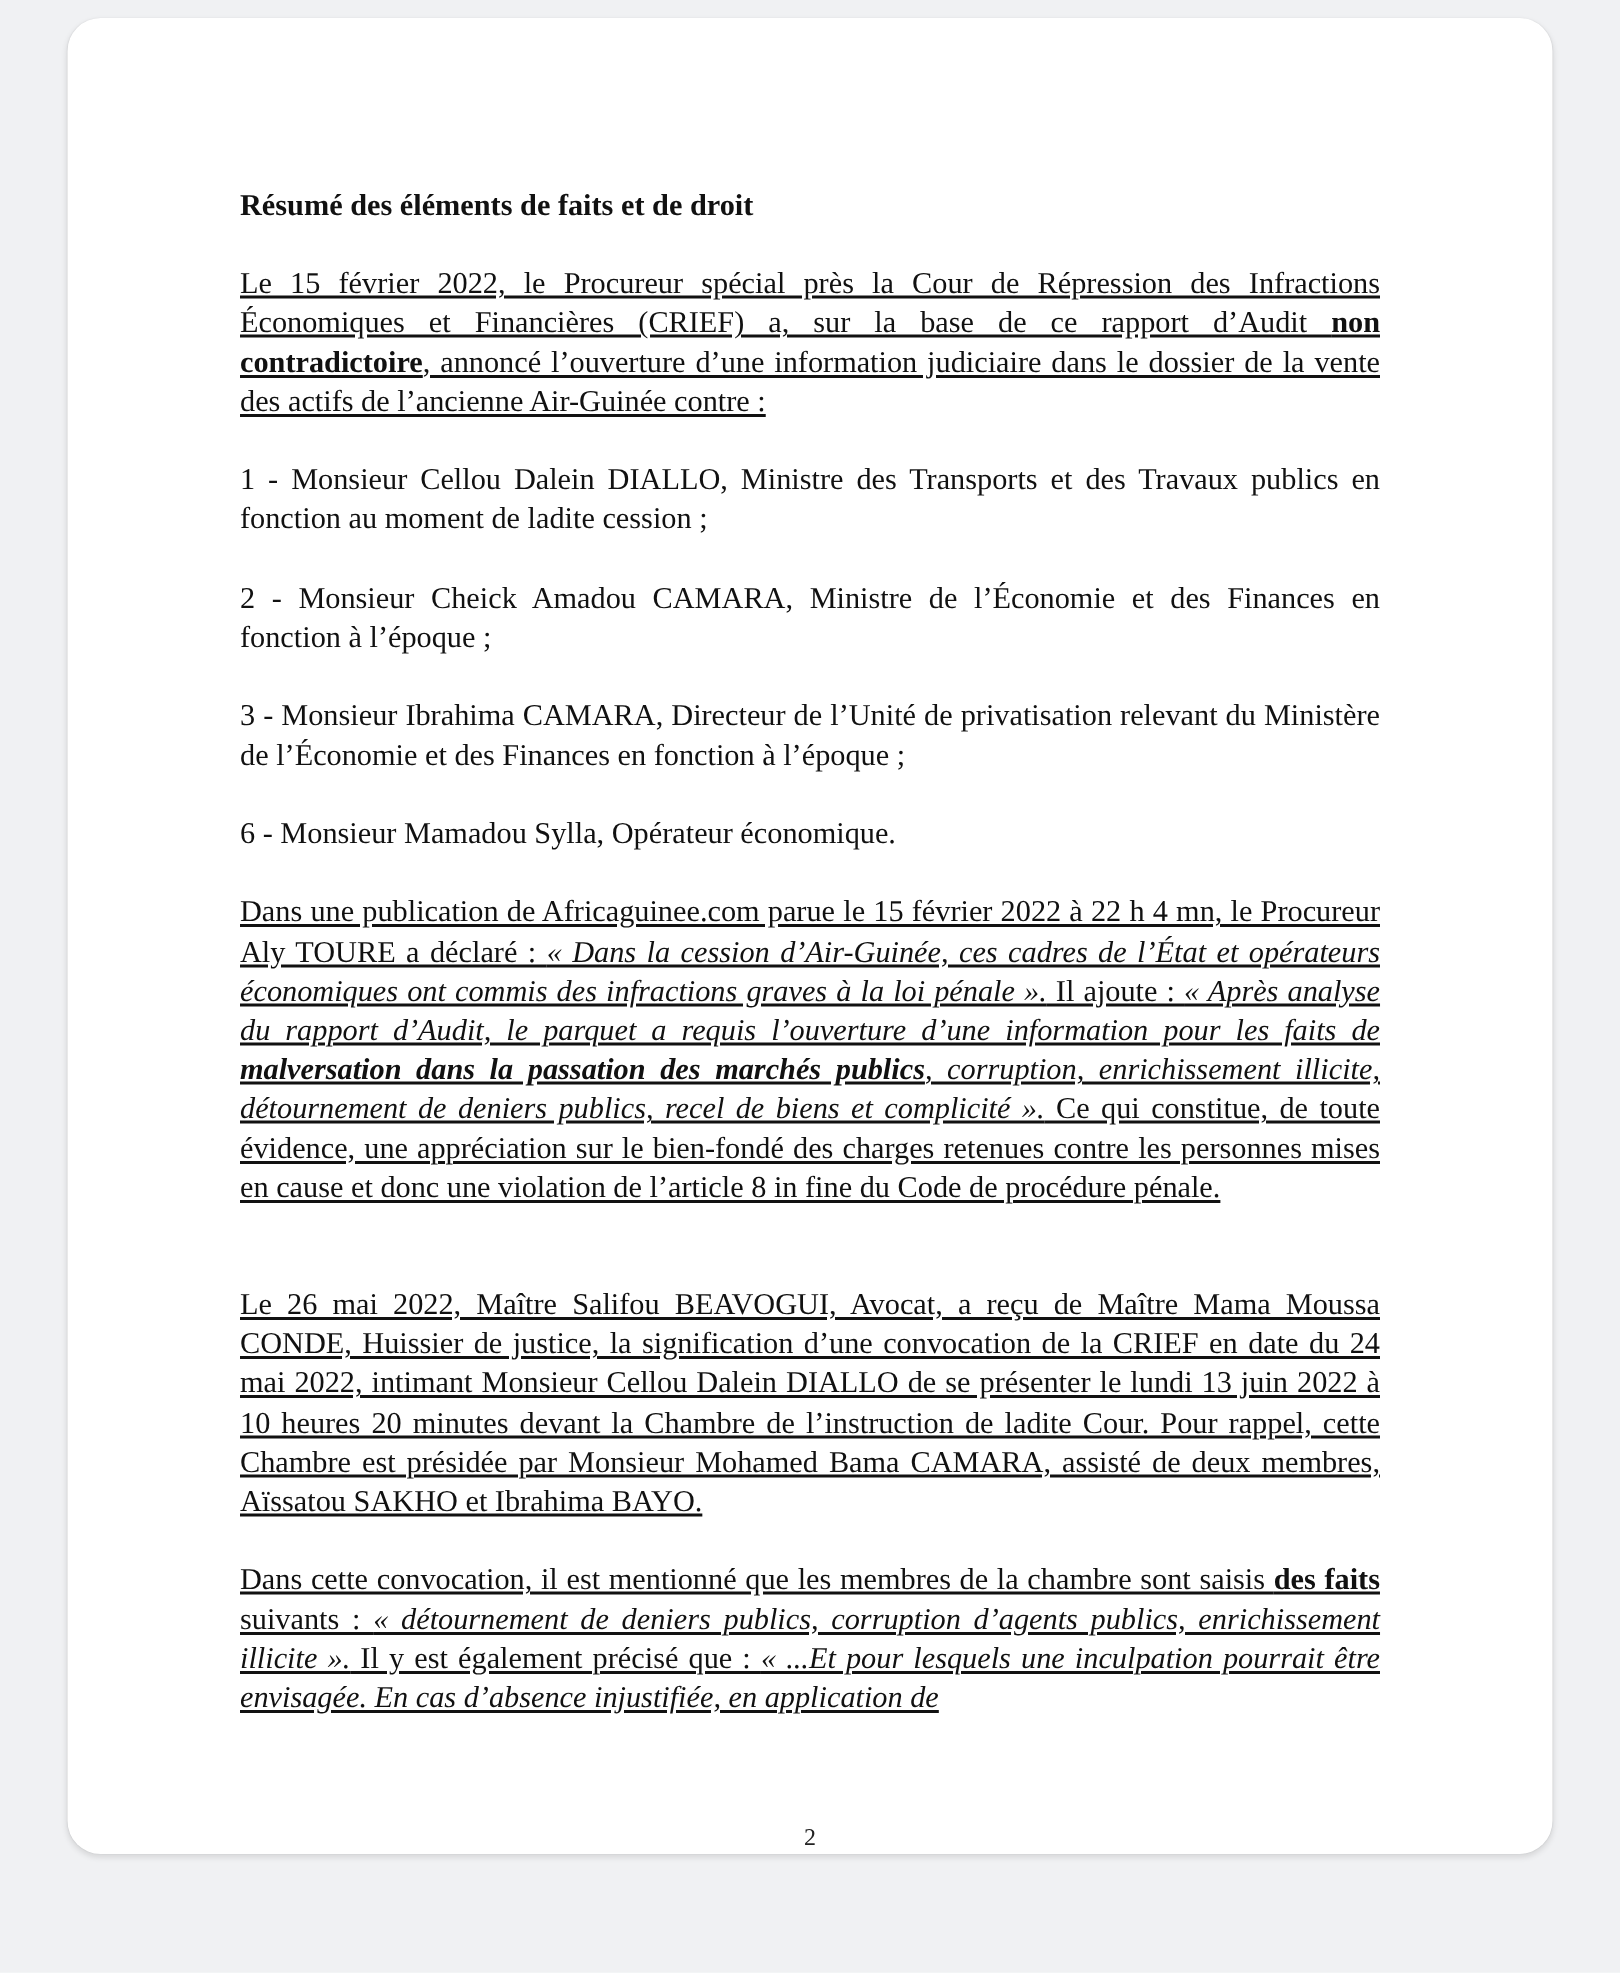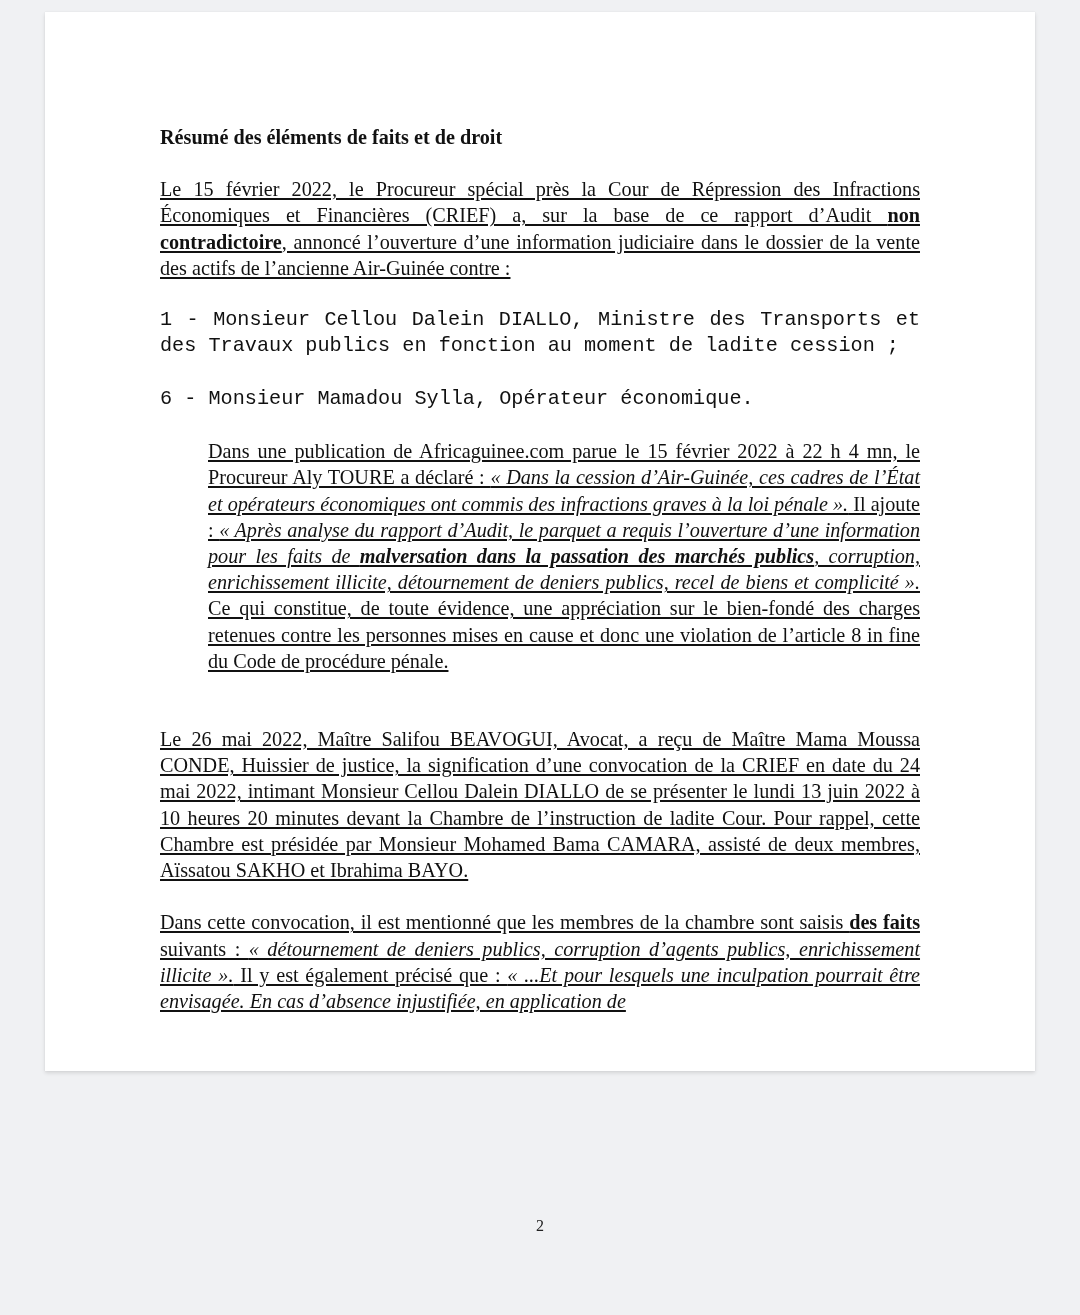--- a/index.html
+++ b/index.html
@@ -8,23 +8,24 @@
       width: 1080px;
       height: 1315px;
       background: #f0f1f3;
       overflow: hidden;
     }
     .page {
       position: absolute;
       left: 45px;
       top: 12px;
       width: 990px;
-      height: 1059px;
+      height: 1224px;
       background: #ffffff;
       box-shadow: 0 2px 4px rgba(0,0,0,0.12), 0 0 1px rgba(0,0,0,0.08);
+      border-radius: 22px;
     }
     .content {
       position: absolute;
       left: 115px;
       top: 112px;
       width: 760px;
       font-family: "Liberation Serif", serif;
       font-size: 20.2px;
       line-height: 26.2px;
       color: #111111;
@@ -34,25 +35,23 @@
       font-weight: bold;
       margin: 0 0 26px 0;
       text-align: left;
     }
     p {
       margin: 0 0 26.2px 0;
       text-decoration: underline;
     }
     .list-item {
       margin: 0 0 26.2px 0;
-      font-family: Liberation Mono, monospace;
     }
     .extra-gap {
       margin-bottom: 52px;
-      margin-left: 48px;
     }
     b { font-weight: bold; }
     i { font-style: italic; }
     .page-number {
       position: absolute;
       left: 0;
       width: 990px;
       top: 1205px;
       text-align: center;
       font-family: "Liberation Serif", serif;
@@ -65,20 +64,22 @@
 
 <div class="page">
   <div class="content">
     <div class="heading">Résumé des éléments de faits et de droit</div>
 
     <p>
       <span>Le 15 février 2022, le Procureur spécial près la Cour de Répression des Infractions Économiques et Financières (CRIEF) a, sur la base de ce rapport d’Audit </span><b>non contradictoire</b><span>, annoncé l’ouverture d’une information judiciaire dans le dossier de la vente des actifs de l’ancienne Air-Guinée contre :</span>
     </p>
 
     <div class="list-item">1 - Monsieur Cellou Dalein DIALLO, Ministre des Transports et des Travaux publics en fonction au moment de ladite cession ;</div>
+    <div class="list-item">2 - Monsieur Cheick Amadou CAMARA, Ministre de l’Économie et des Finances en fonction à l’époque ;</div>
+    <div class="list-item">3 - Monsieur Ibrahima CAMARA, Directeur de l’Unité de privatisation relevant du Ministère de l’Économie et des Finances en fonction à l’époque ;</div>
     <div class="list-item">6 - Monsieur Mamadou Sylla, Opérateur économique.</div>
 
     <p class="extra-gap">
       <span>Dans une publication de Africaguinee.com parue le 15 février 2022 à 22 h 4 mn, le Procureur Aly TOURE a déclaré : </span><i>« Dans la cession d’Air-Guinée, ces cadres de l’État et opérateurs économiques ont commis des infractions graves à la loi pénale ».</i><span> Il ajoute : </span><i>« Après analyse du rapport d’Audit, le parquet a requis l’ouverture d’une information pour les faits de </i><b><i>malversation dans la passation des marchés publics</i></b><i>, corruption, enrichissement illicite, détournement de deniers publics, recel de biens et complicité ».</i><span> Ce qui constitue, de toute évidence, une appréciation sur le bien-fondé des charges retenues contre les personnes mises en cause et donc une violation de l’article 8 in fine du Code de procédure pénale.</span>
     </p>
 
     <p>Le 26 mai 2022, Maître Salifou BEAVOGUI, Avocat, a reçu de Maître Mama Moussa CONDE, Huissier de justice, la signification d’une convocation de la CRIEF en date du 24 mai 2022, intimant Monsieur Cellou Dalein DIALLO de se présenter le lundi 13 juin 2022 à 10 heures 20 minutes devant la Chambre de l’instruction de ladite Cour. Pour rappel, cette Chambre est présidée par Monsieur Mohamed Bama CAMARA, assisté de deux membres, Aïssatou SAKHO et Ibrahima BAYO.</p>
 
     <p>
       <span>Dans cette convocation, il est mentionné que les membres de la chambre sont saisis </span><b>des faits</b><span> suivants : </span><i>« détournement de deniers publics, corruption d’agents publics, enrichissement illicite ».</i><span> Il y est également précisé que : </span><i>« ...Et pour lesquels une inculpation pourrait être envisagée. En cas d’absence injustifiée, en application de</i>

